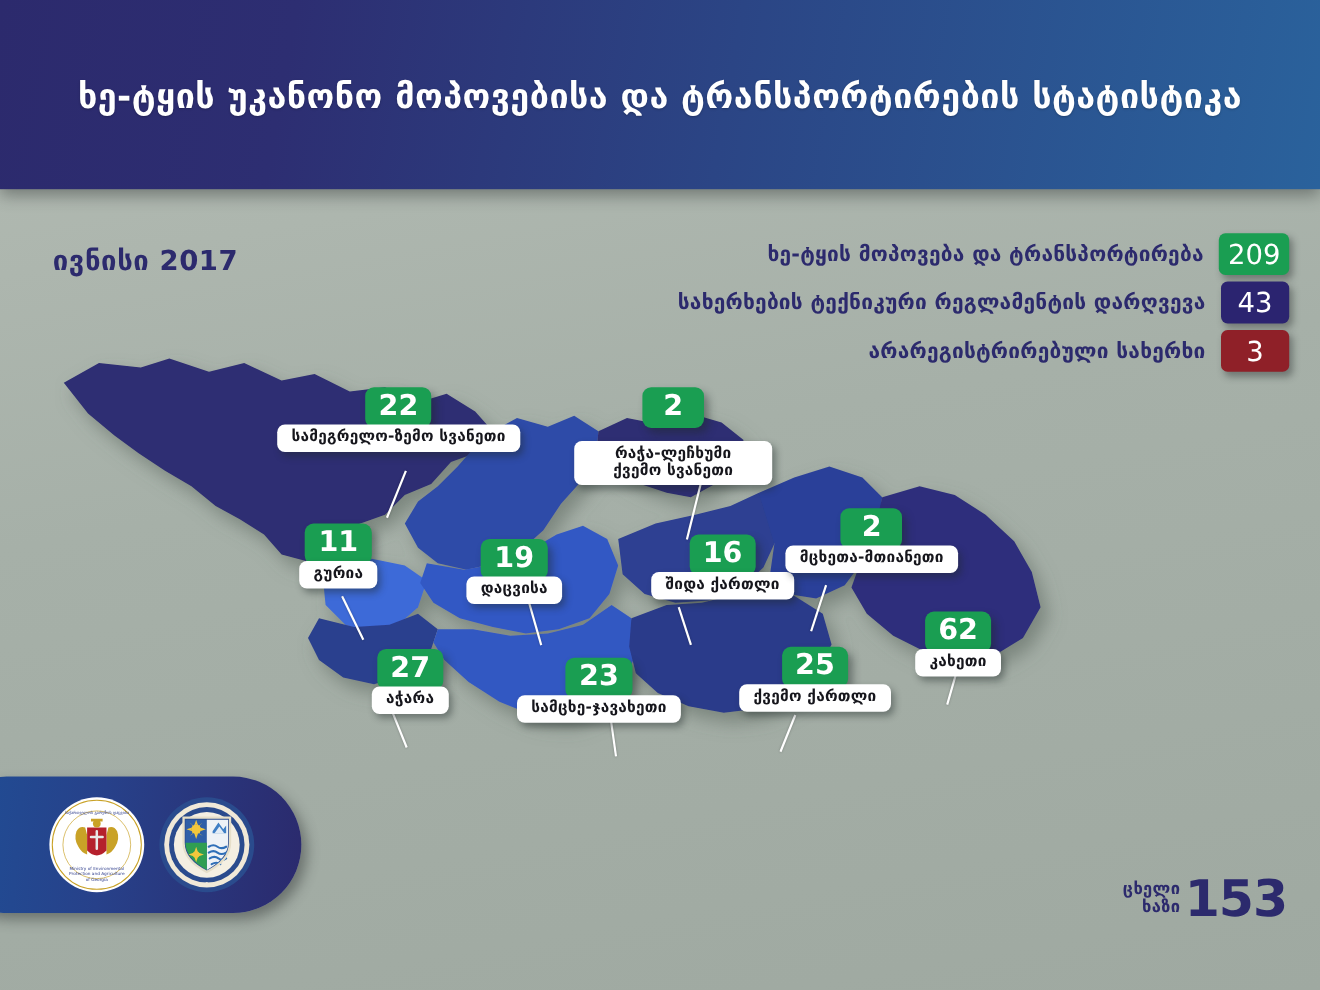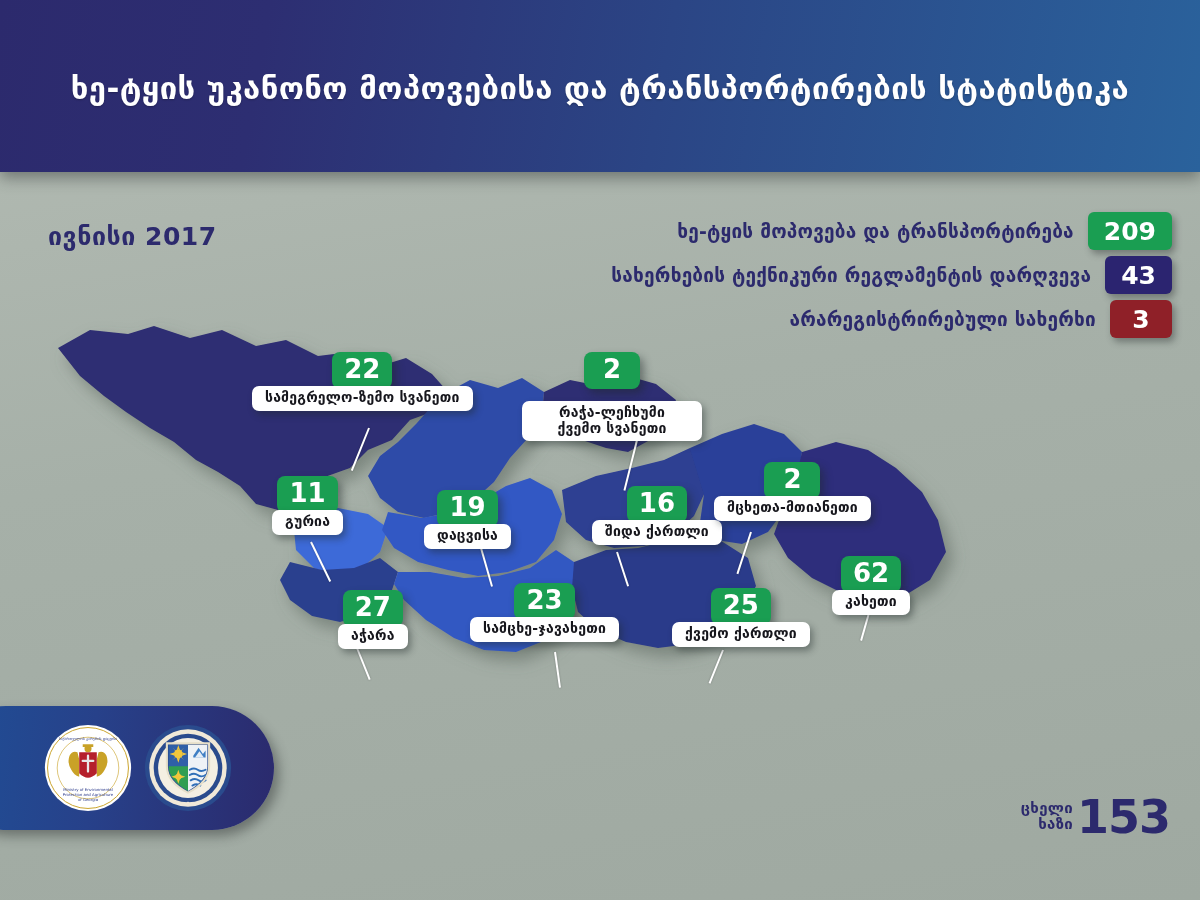--- a/index.html
+++ b/index.html
@@ -64,26 +64,26 @@
     letter-spacing: .2px;
     margin-right: 14px;
     white-space: nowrap;
   }
   .legend-badge {
     min-width: 62px;
     height: 38px;
     border-radius: 6px;
     color: #fff;
     font-size: 25px;
-    font-weight: bold;
+    font-weight: normal;
     display: flex;
     align-items: center;
     justify-content: center;
     box-shadow: 3px 4px 7px rgba(40,45,45,.42);
-    padding: 0 16px;
+    padding: 0 8px;
   }
 
   
   #map-wrap {
     position: absolute;
     left: 50px; top: 300px;
     width: 1000px; height: 460px;
   }
   #map-svg { width: 100%; height: 100%; display: block; }
 
@@ -290,21 +290,21 @@
   <div class="marker" style="left:832px;top:556px;">
     <div class="marker-count">62</div>
     <div class="marker-name">კახეთი</div>
   </div>
 
   <div class="marker" style="left:338px;top:590px;">
     <div class="marker-count">27</div>
     <div class="marker-name">აჭარა</div>
   </div>
 
-  <div class="marker" style="left:470px;top:583px;">
+  <div class="marker" style="left:470px;top:598px;">
     <div class="marker-count">23</div>
     <div class="marker-name">სამცხე-ჯავახეთი</div>
   </div>
 
   <div class="marker" style="left:672px;top:588px;">
     <div class="marker-count">25</div>
     <div class="marker-name">ქვემო ქართლი</div>
   </div>
 
   <div id="logo-panel">

